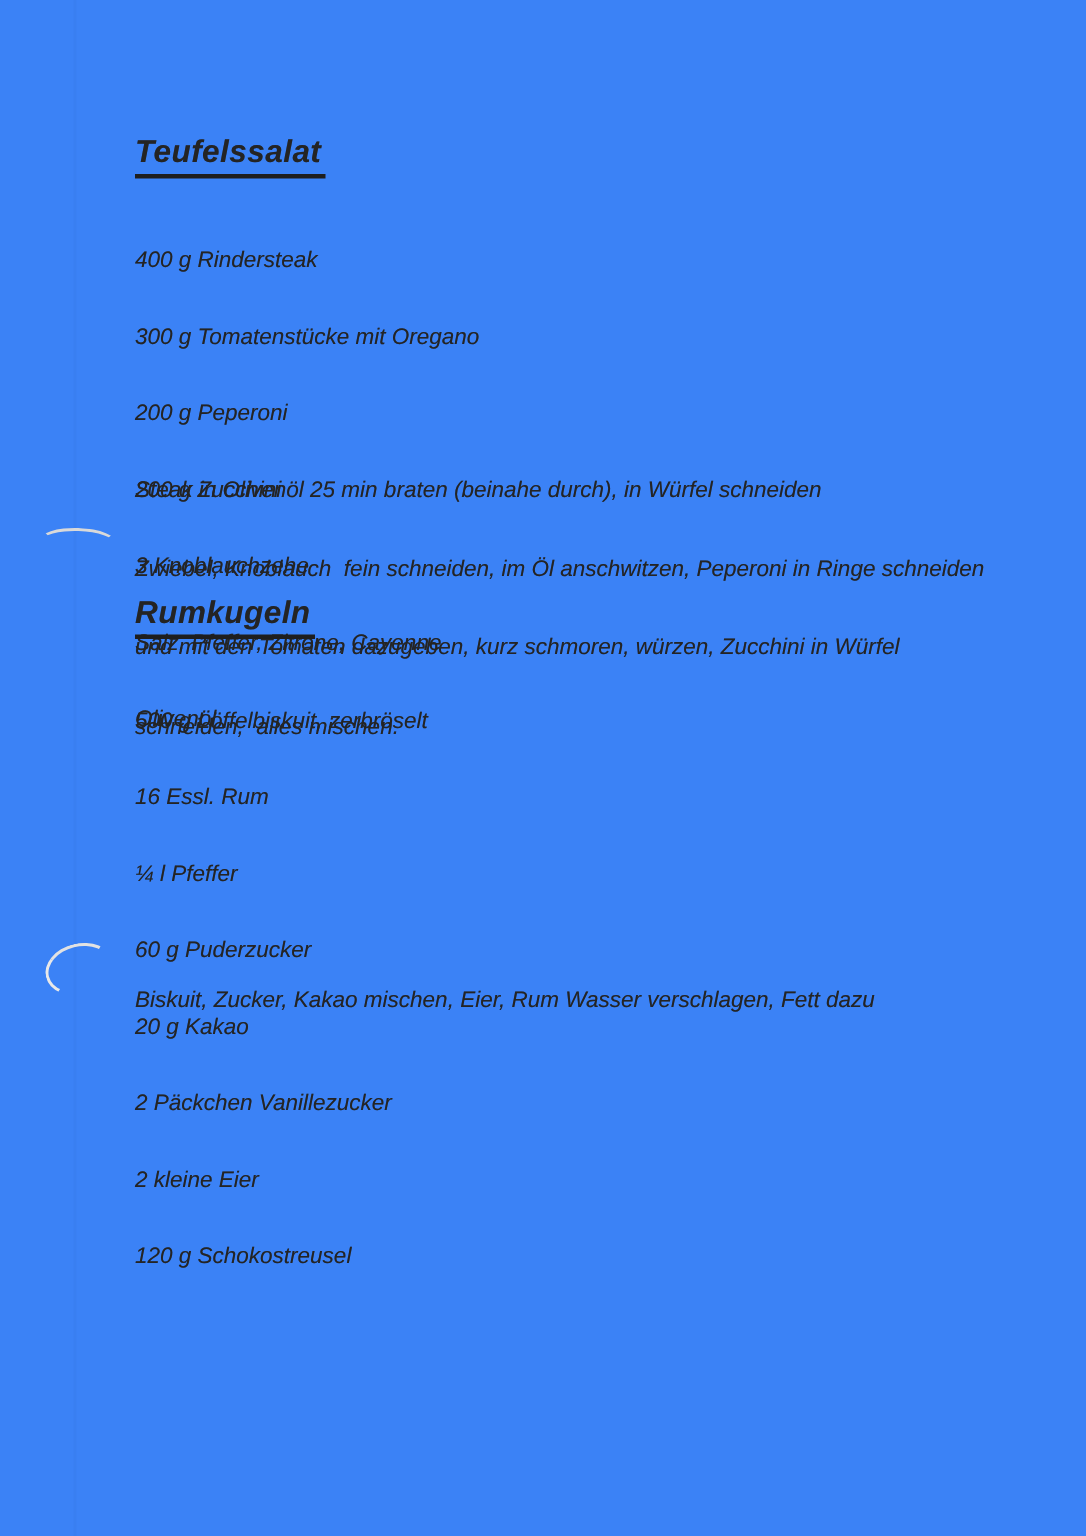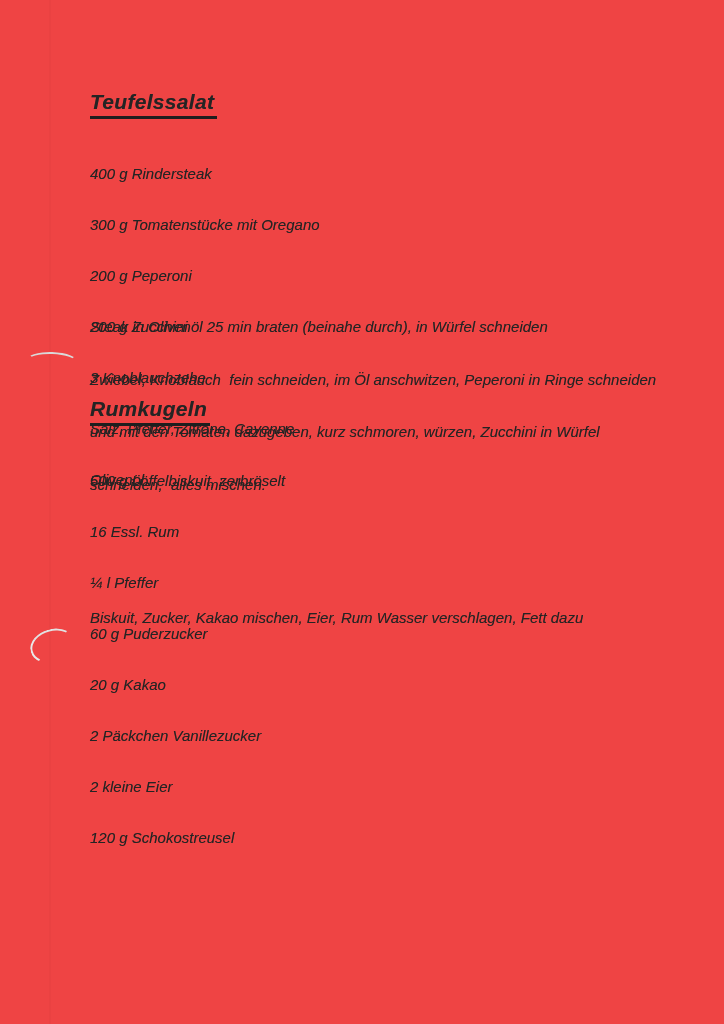--- a/index.html
+++ b/index.html
@@ -77,21 +77,21 @@
     line-height: 17.5px;
   }
   
   .page * {
     text-shadow: 0 0 0.4px rgba(40, 40, 40, 0.45);
   }
 </style>
 </head>
 <body>
 
-<div class="page" style="background: #ef4444; color: rgb(36, 36, 36);">
+<div class="page" style="background: #3b82f6; color: rgb(36, 36, 36);">
 
   <div class="v-streak"></div>
   <div class="arc1"></div>
   <div class="arc2"></div>
 
   <h1 class="block recipe-title" style="top:90px; margin:0;"><span class="u">Teufelssalat</span></h1>
 
   <ul class="block ing-list" style="top:131px;">
     <li>400 g Rindersteak</li>
     <li>300 g Tomatenstücke mit Oregano</li>
@@ -115,17 +115,17 @@
     <li>500 g Löffelbiskuit, zerbröselt</li>
     <li>16 Essl. Rum</li>
     <li>¼ l Pfeffer</li>
     <li>60 g Puderzucker</li>
     <li>20 g Kakao</li>
     <li>2 Päckchen Vanillezucker</li>
     <li>2 kleine Eier</li>
     <li>120 g Schokostreusel</li>
   </ul>
 
-  <div class="block para" style="top:574px;font-style:italic;">
+  <div class="block para" style="top:623px;font-style:italic;">
     <div>Biskuit, Zucker, Kakao mischen, Eier, Rum Wasser verschlagen, Fett dazu</div>
   </div>
 
 </div>
 
 </body></html>

